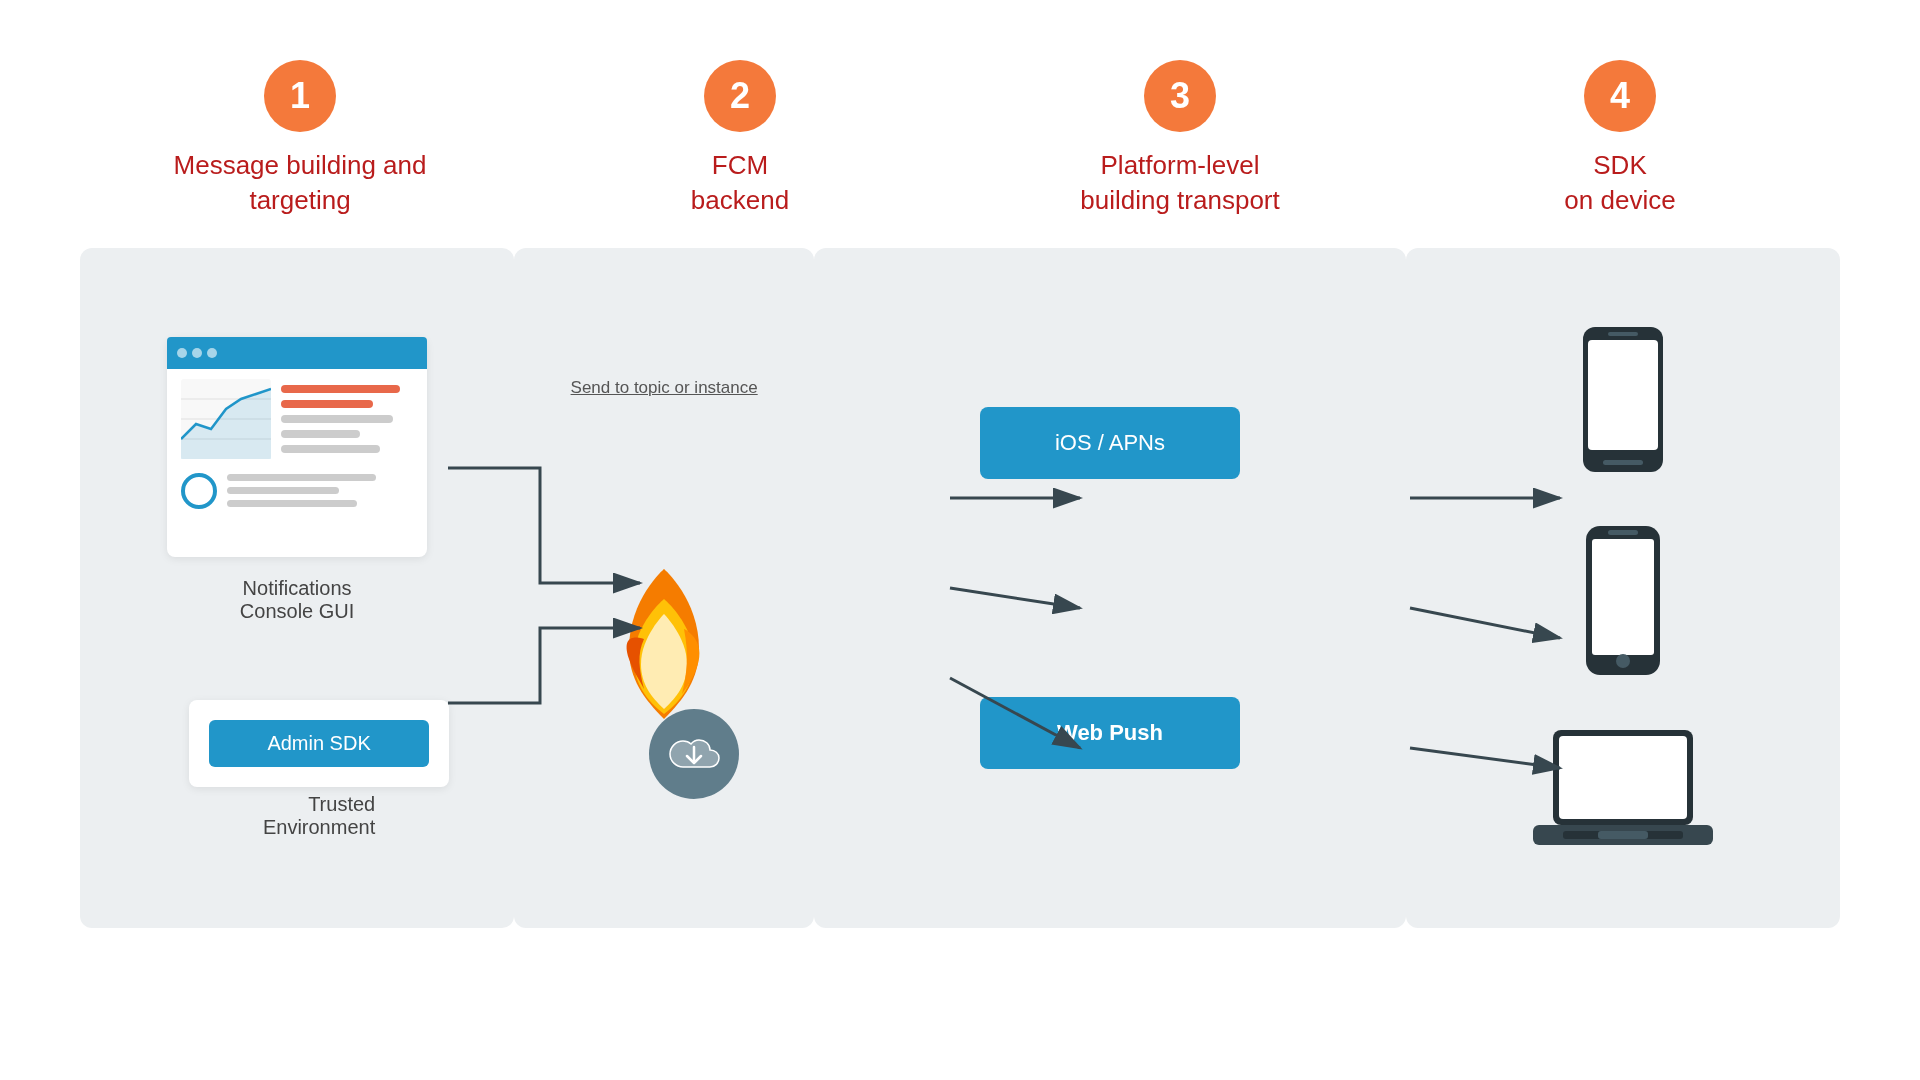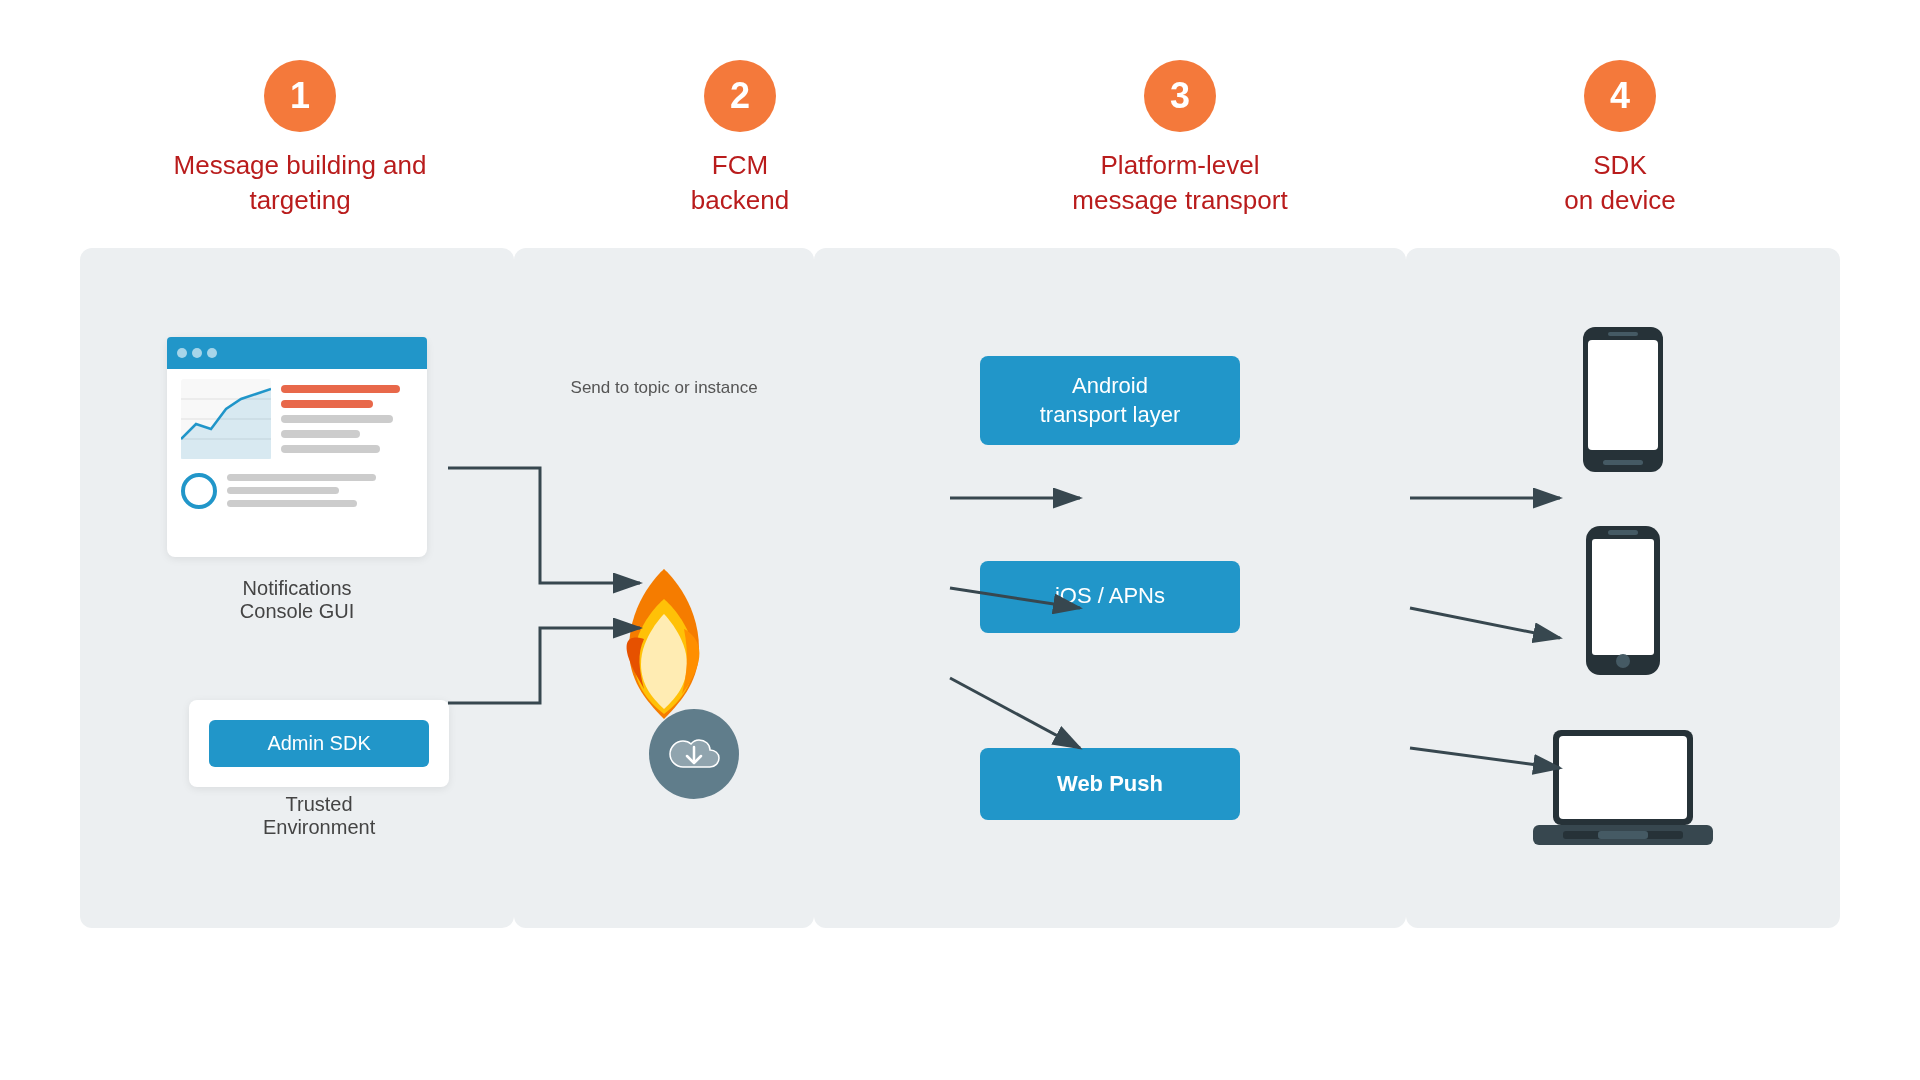--- a/index.html
+++ b/index.html
@@ -134,21 +134,21 @@
       background: #2196C9;
       color: white;
       border-radius: 6px;
       padding: 12px 20px;
       font-size: 20px;
       text-align: center;
     }
     .trusted-label {
       font-size: 20px;
       color: #444;
-      text-align: center;
+      text-align: right;
       margin-top: 6px;
     }
     .firebase-cloud-badge {
       width: 90px;
       height: 90px;
       border-radius: 50%;
       background: #607D8B;
       display: flex;
       align-items: center;
       justify-content: center;
@@ -205,20 +205,21 @@
       width: 100%;
       height: 100%;
       padding: 30px 20px;
     }
 
     .send-to-label {
       font-size: 17px;
       color: #555;
       text-align: center;
       line-height: 1.35;
+      text-decoration: underline;
     }
   </style>
 </head>
 <body>
 
 <div class="diagram-container">
 
   <div class="steps-row">
     <div class="step">
       <div class="step-circle">
@@ -232,21 +233,21 @@
         <span>2</span>
       </div>
       <div class="step-label" style="white-space:pre-line">FCM
 backend</div>
     </div>
     <div class="step">
       <div class="step-circle">
         <span>3</span>
       </div>
       <div class="step-label" style="white-space:pre-line">Platform-level
-message transport</div>
+building transport</div>
     </div>
     <div class="step">
       <div class="step-circle">
         <span>4</span>
       </div>
       <div class="step-label" style="white-space:pre-line">SDK
 on device</div>
     </div>
   </div>
 
@@ -360,22 +361,20 @@
             </svg>
           </div>
         </div>
 
       </div>
     </div>
 
     <div class="col col-3" style="padding: 20px; flex: 1.4;">
       <div class="bg-panel"></div>
       <div class="col-content">
-        <div class="transport-btn" style="white-space:pre-line;">Android
-transport layer</div>
         <div class="transport-btn" style="white-space:pre-line;">iOS / APNs</div>
         <div class="transport-btn" style="white-space:pre-line;font-weight:bold;">Web Push</div>
       </div>
     </div>
 
     <div class="col col-4" style="padding: 20px; flex: 1;">
       <div class="bg-panel"></div>
       <div class="col-content">
 
         <svg width="100" height="155" viewBox="0 0 100 155">

